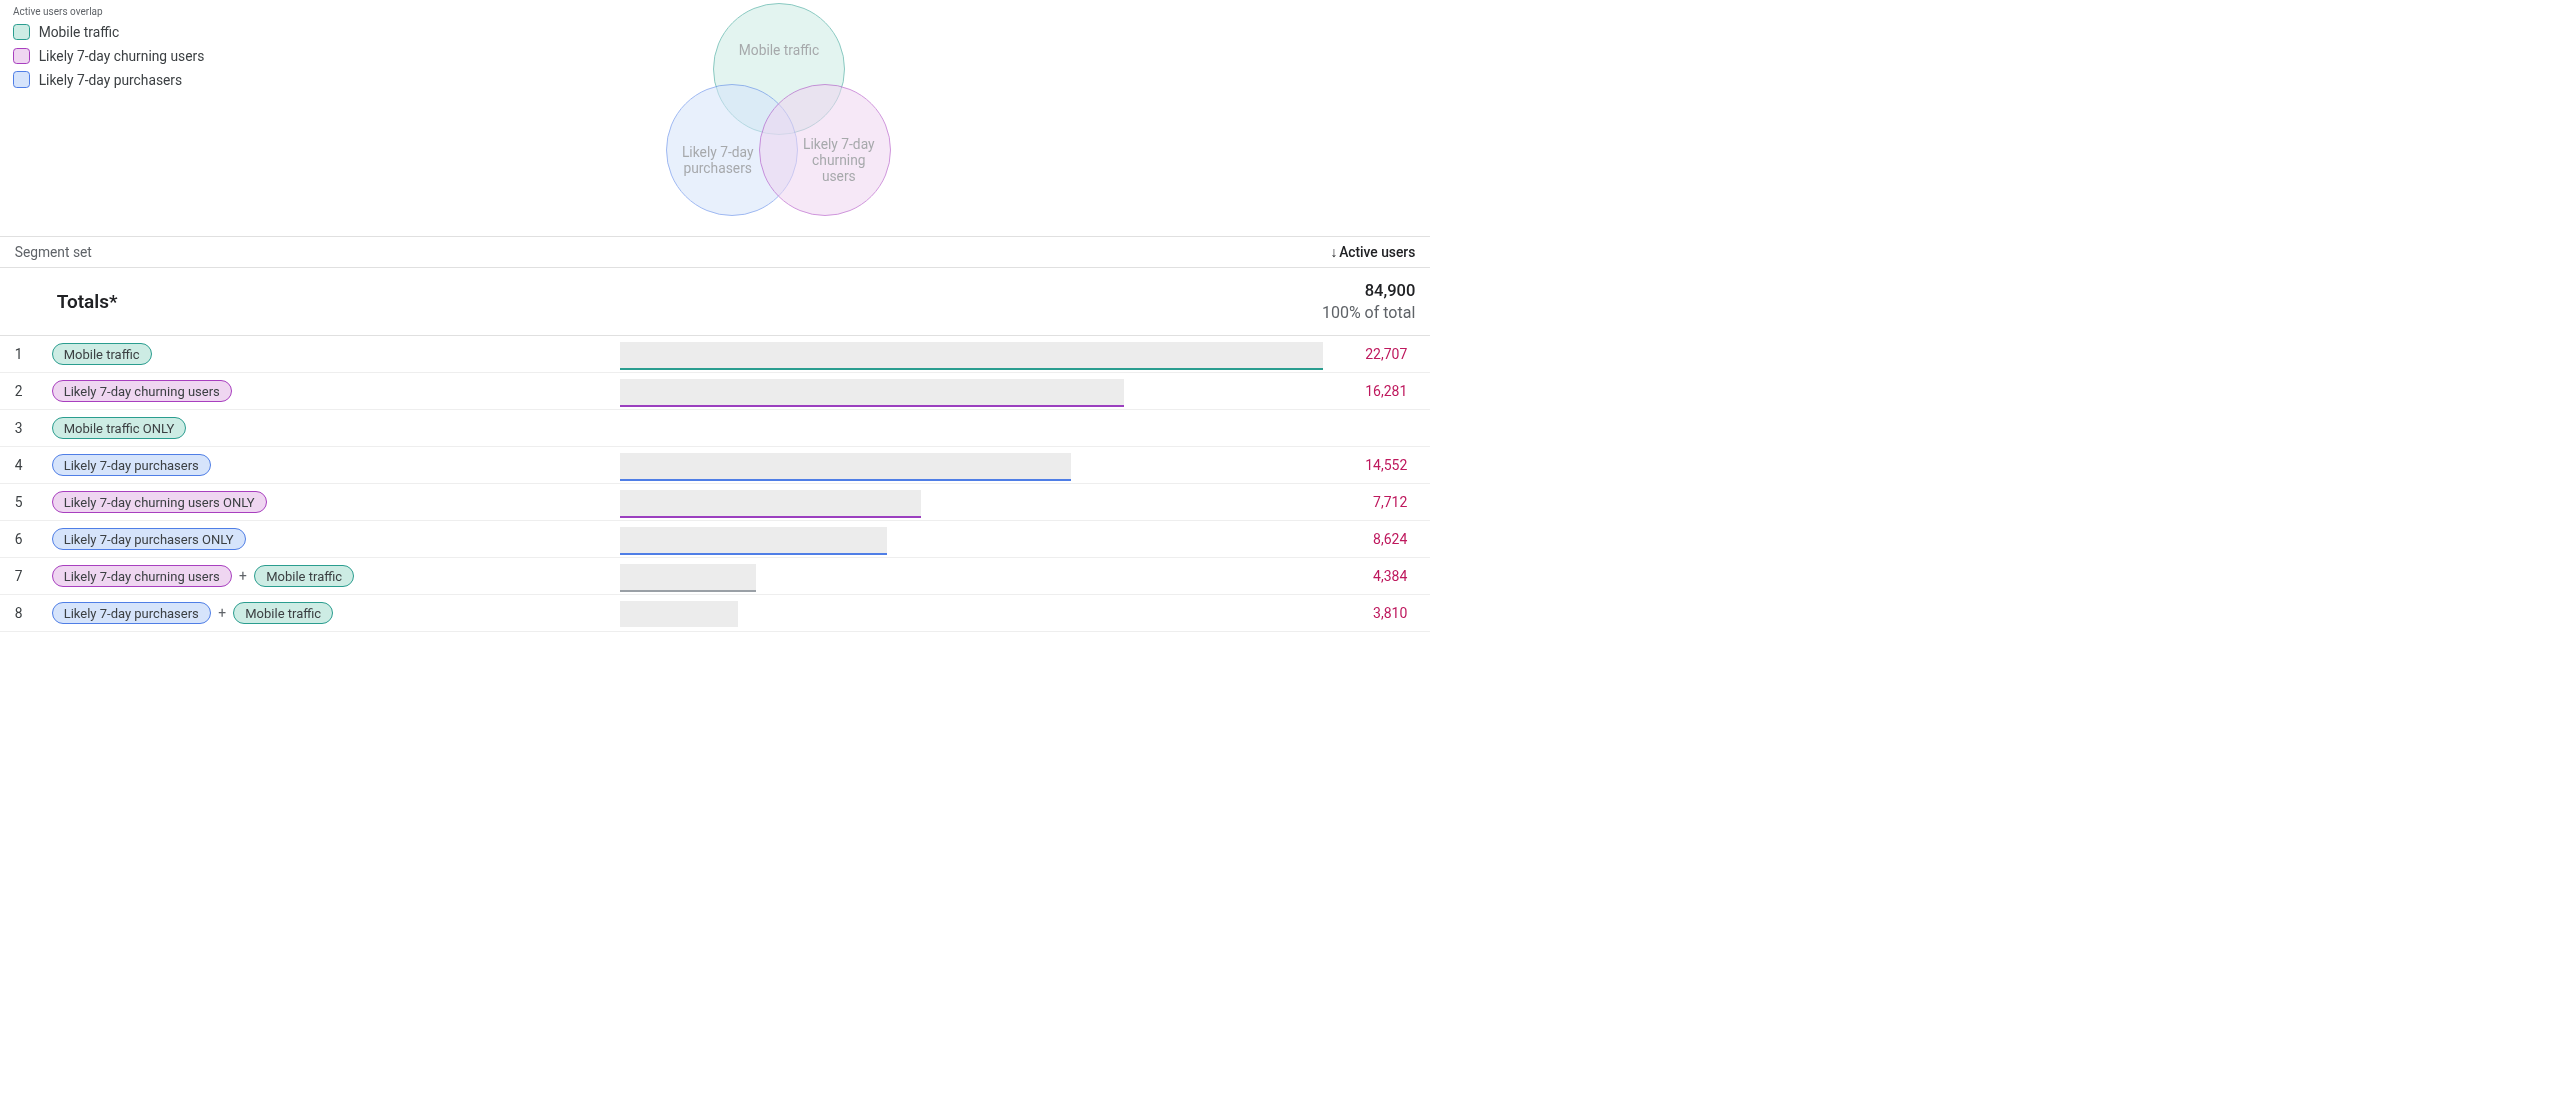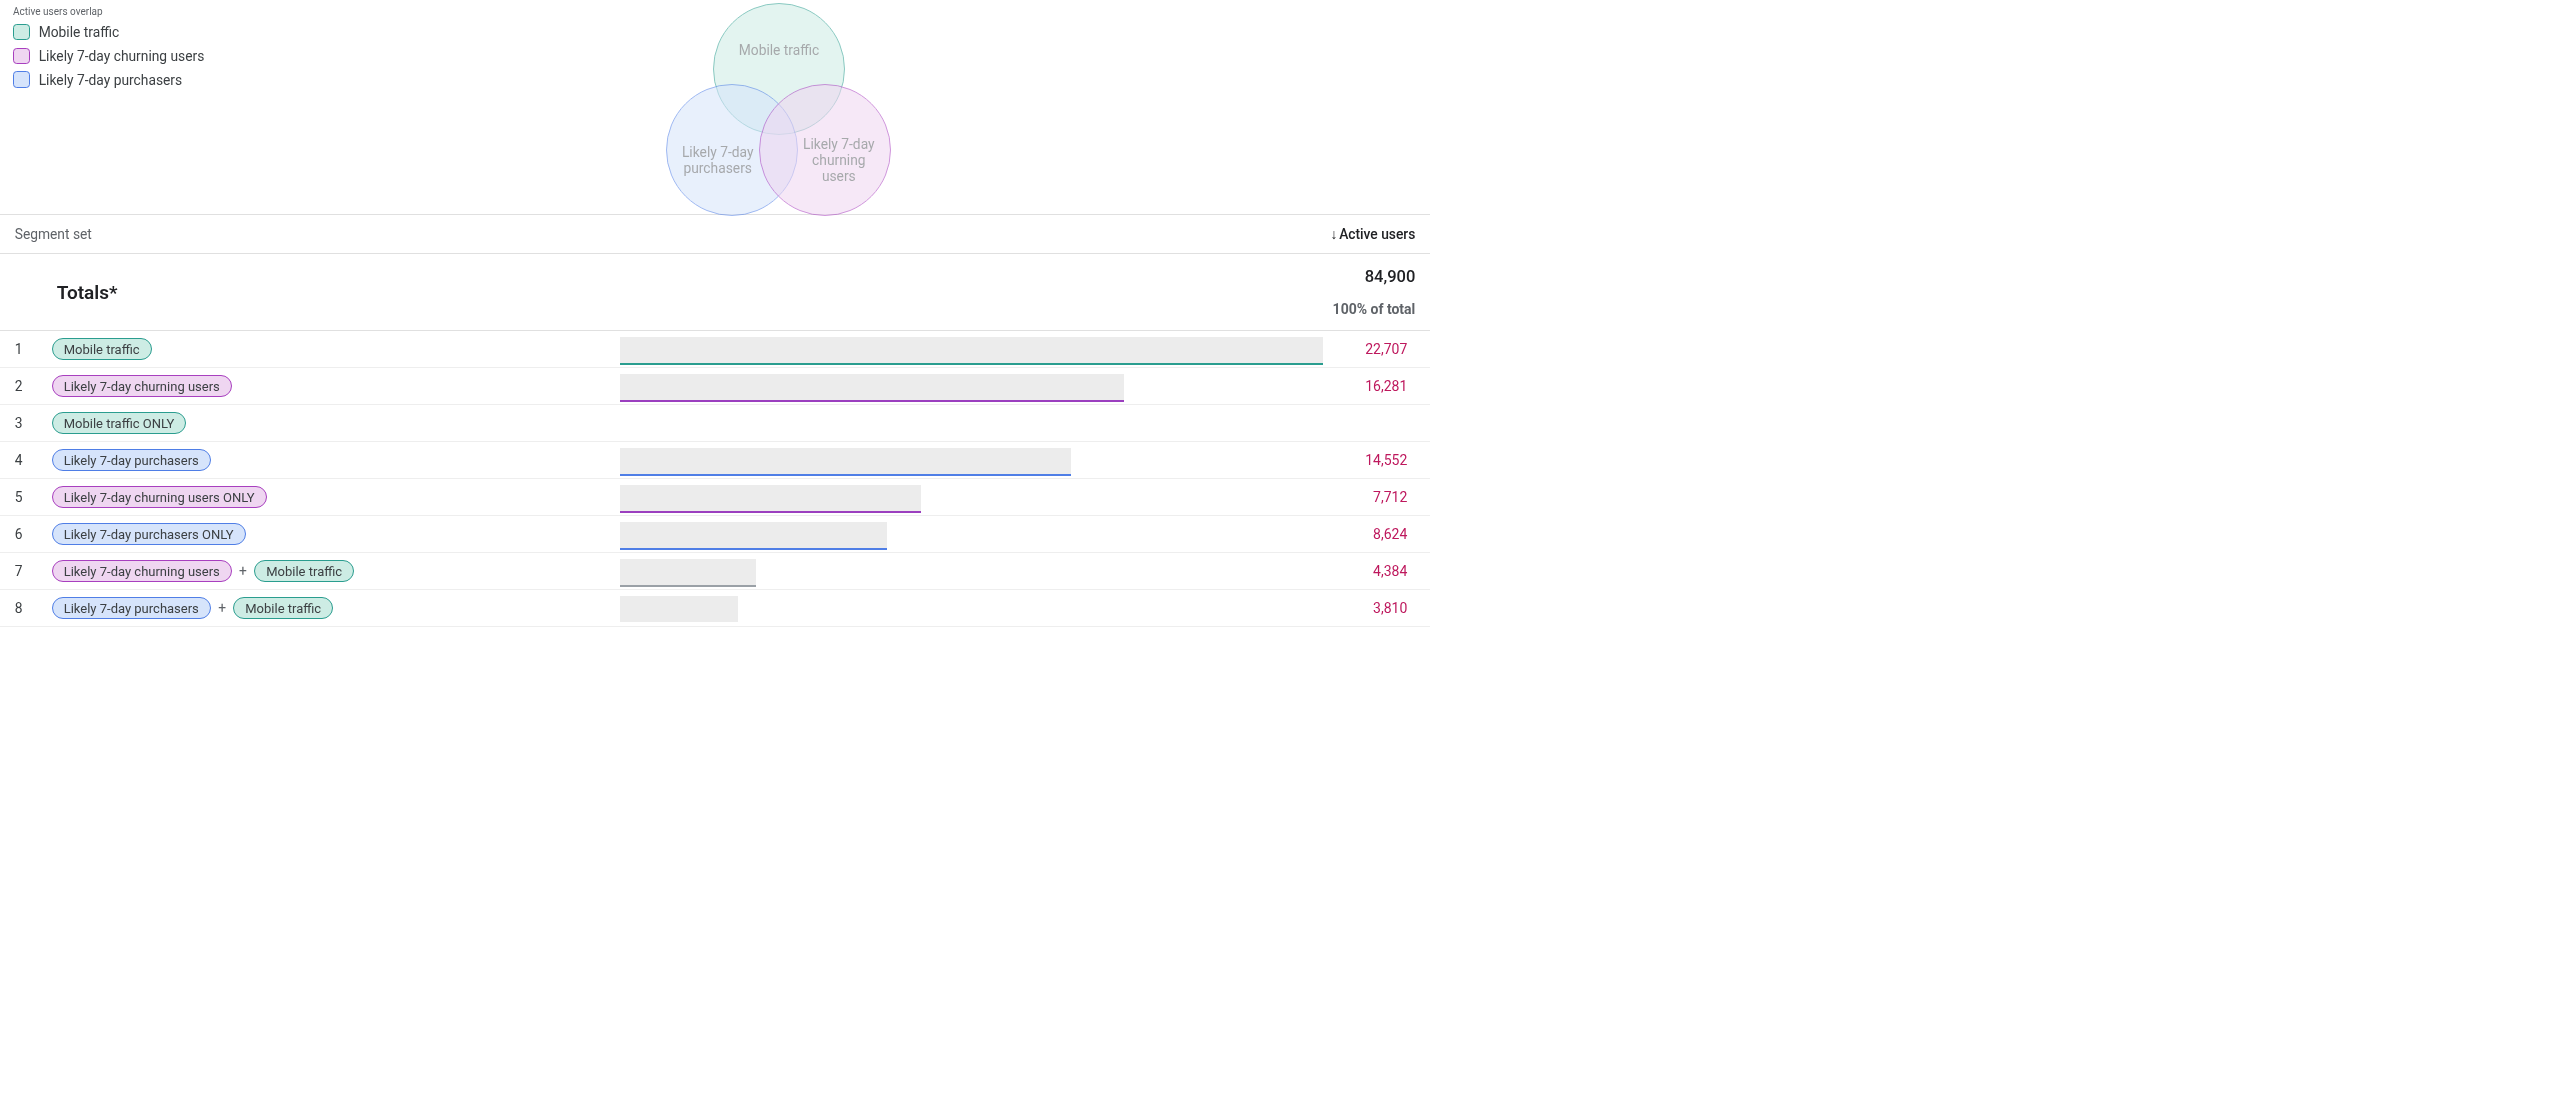--- a/index.html
+++ b/index.html
@@ -43,37 +43,37 @@
   .c-purple { background:#efd6f1; border-color:#a83fbf; left:99px; top:81px; }
   .c-green span, .c-blue span, .c-purple span { position:relative; }
   .c-green span { top:-18.3px; }
   .c-blue span { left:-13.8px; top:11px; }
   .c-purple span { left:13.8px; top:11px; }
 
   
   .thead {
     display:flex; align-items:center;
     border-top:0.9px solid #e0e0e0; border-bottom:0.9px solid #e0e0e0;
-    height:40px; padding: 0 14.7px;
-    color:#5f6368; font-size:13.8px;
+    height:32px; padding: 0 14.7px;
+    color:#5f6368; font-size:13.8px;margin-top:22px;
   }
   .thead .col-left { flex:0 0 605px; }
   .thead .col-right { flex:1; text-align:right; color:#202124; font-weight:500; }
   .arrow { margin-right:1.8px; }
 
   
   .totals {
     display:flex; align-items:center;
     border-bottom:0.9px solid #e0e0e0;
     padding: 13px 14.7px;
   }
   .totals .col-left { flex:0 0 605px; padding-left:42px; font-weight:600; font-size:19px; }
   .totals .col-right { flex:1; text-align:right; }
   .totals .val-big { font-size:16.5px; font-weight:500; }
-  .totals .val-sub { font-size:14px; color:#5f6368; margin-top:15px;font-weight:bold; }
+  .totals .val-sub { font-size:16px; color:#5f6368; margin-top:3px; }
 
   
   .row {
     display:flex; align-items:center;
     border-bottom:0.9px solid #eeeeee;
     height:37px; padding:0 14.7px;
   }
   .row .idx { flex:0 0 37px; color:#3c4043; font-size:13.8px; }
   .row .chips { flex:0 0 568px; display:flex; align-items:center; gap:7.3px; flex-wrap:wrap; }
   .row .bar-cell { flex:1; position:relative; height:100%; display:flex; align-items:center; }

